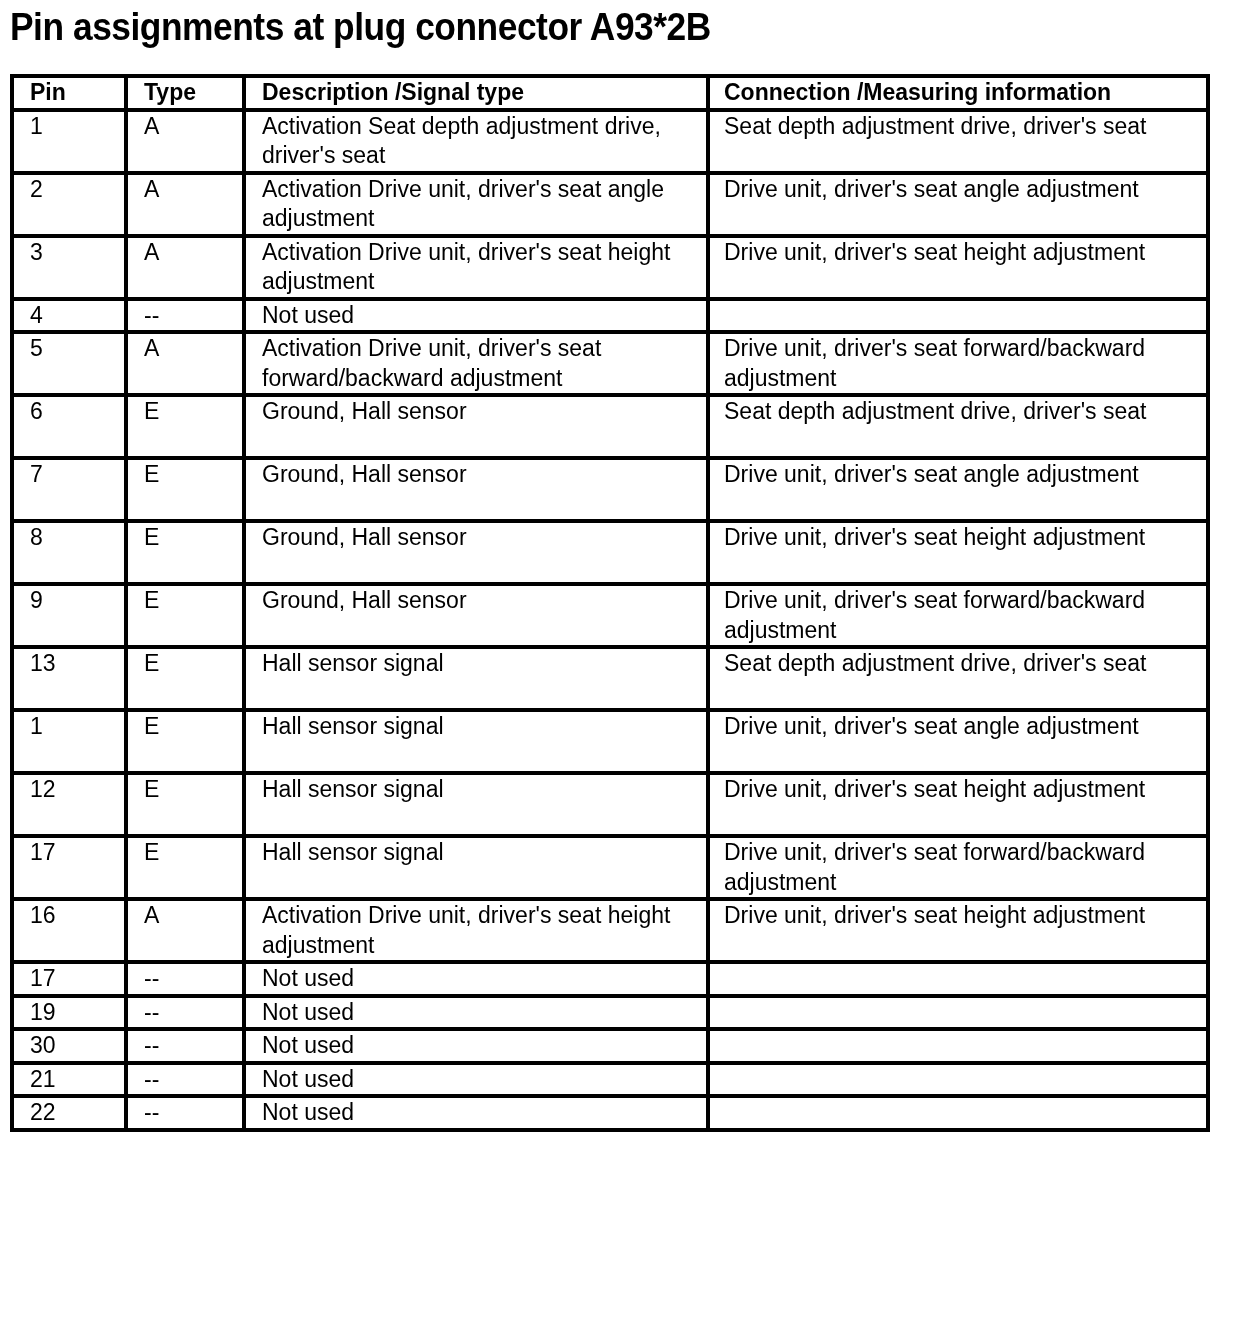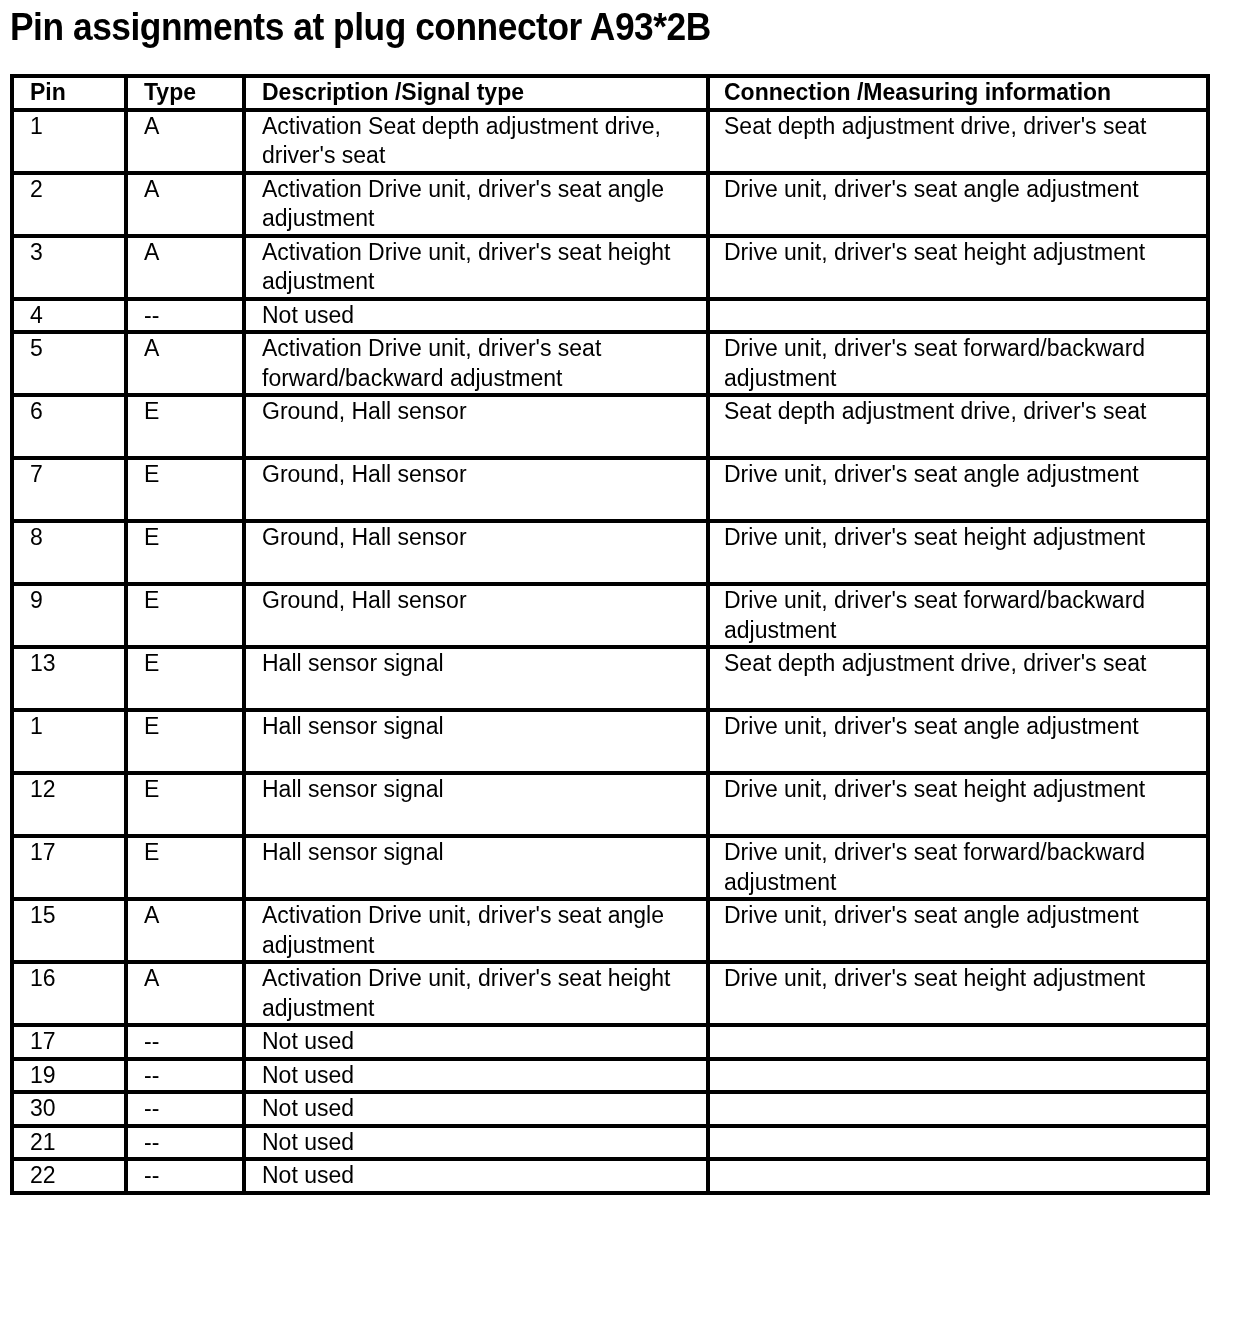--- a/index.html
+++ b/index.html
@@ -134,26 +134,20 @@
         <td class="desc">Hall sensor signal</td>
         <td class="conn">Drive unit, driver's seat height adjustment</td>
       </tr>
     <tr class="two">
         <td class="pin">17</td>
         <td class="type">E</td>
         <td class="desc">Hall sensor signal</td>
         <td class="conn">Drive unit, driver's seat forward/backward adjustment</td>
       </tr>
     <tr class="two">
-        <td class="pin">15</td>
-        <td class="type">A</td>
-        <td class="desc">Activation Drive unit, driver's seat angle adjustment</td>
-        <td class="conn">Drive unit, driver's seat angle adjustment</td>
-      </tr>
-    <tr class="two">
         <td class="pin">16</td>
         <td class="type">A</td>
         <td class="desc">Activation Drive unit, driver's seat height adjustment</td>
         <td class="conn">Drive unit, driver's seat height adjustment</td>
       </tr>
     <tr class="one">
         <td class="pin">17</td>
         <td class="type">--</td>
         <td class="desc">Not used</td>
         <td class="conn"></td>

